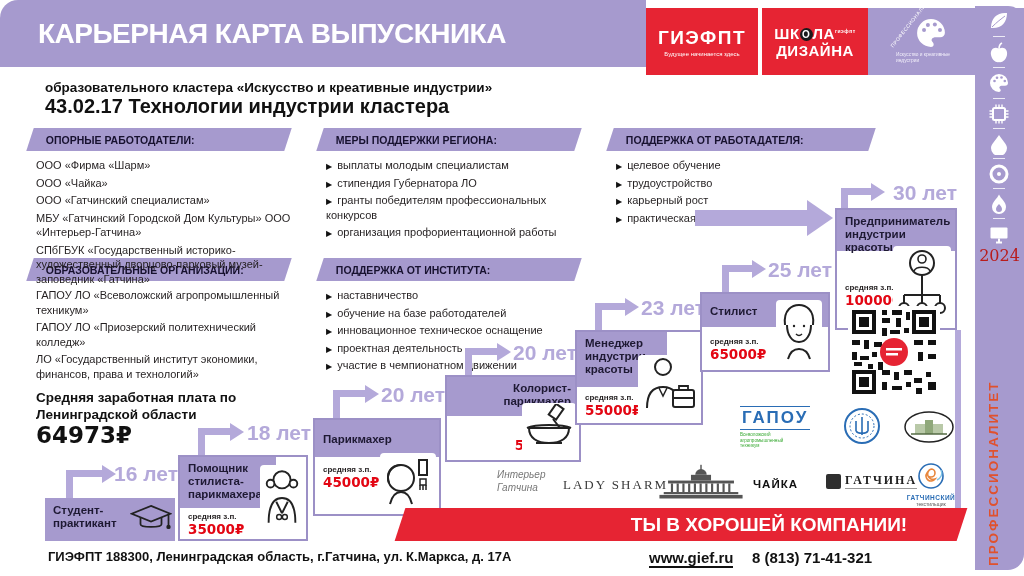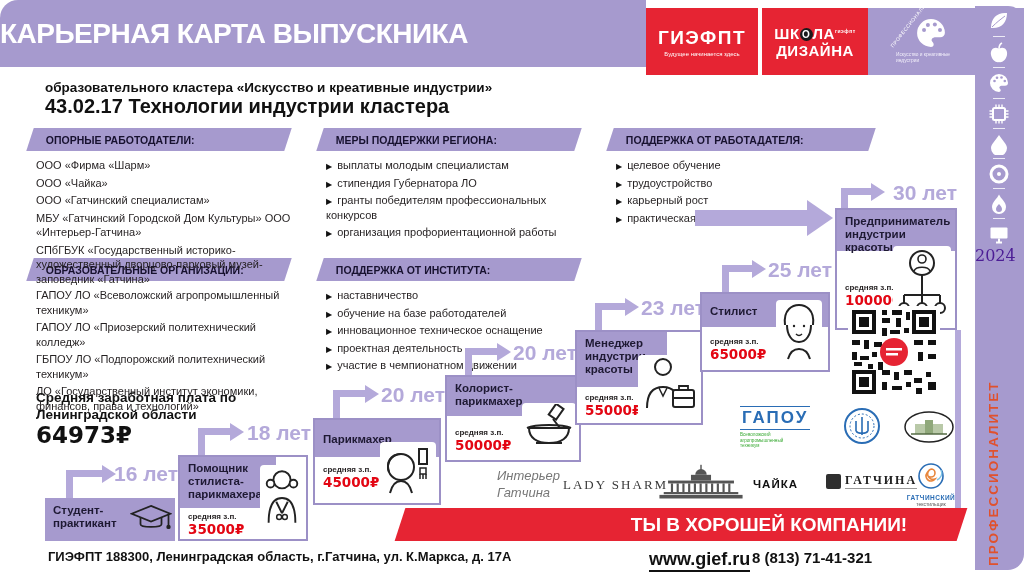--- a/index.html
+++ b/index.html
@@ -2,21 +2,21 @@
 <html><head>
 <meta charset="utf-8">
 <style>
   html,body{margin:0;padding:0;background:#fff;}
   #page{position:relative;width:1024px;height:576px;background:#fff;overflow:hidden;
         font-family:"Liberation Sans",sans-serif;color:#231f20;}
   .abs{position:absolute;}
   
   #hdr-band{left:0;top:8;width:646px;height:67px;background:#a69ace;border-radius:18px 0 0 0;
             display:flex;align-items:center;}
-  #hdr-title{font-size:28px;font-weight:bold;color:#fff;letter-spacing:-.5px;white-space:nowrap;}
+  #hdr-title{font-size:28px;font-weight:bold;color:#fff;letter-spacing:-.5px;white-space:nowrap;margin-left:38px;}
   .redbox{top:8px;height:67px;background:#e62433;color:#fff;display:flex;flex-direction:column;
           align-items:center;justify-content:center;text-align:center;}
   #logo-giefpt{left:646px;width:112px;}
   #logo-giefpt .nm{font-size:19px;font-weight:bold;letter-spacing:1.5px;}
   #logo-giefpt .tg{font-size:6px;margin-top:2px;}
   #logo-school{left:762px;width:106px;}
   #logo-school .l1{font-size:15px;font-weight:bold;letter-spacing:.5px;}
   #logo-school .l1 .o{display:inline-block;width:13px;height:13px;background:#1a1a1a;border-radius:50%;
        color:#fff;font-size:10px;line-height:13px;vertical-align:1px;}
   #logo-school .sm{font-size:5px;vertical-align:6px;}
@@ -51,60 +51,60 @@
   .sl{display:block;font-size:8px;font-weight:bold;color:#231f20;}
   .sv{display:block;font-size:13.5px;font-weight:bold;color:#e30613;font-family:"DejaVu Sans",sans-serif;}
   .sicon{position:absolute;background:#fff;border-radius:4px;padding:1px;}
   .age{position:absolute;font-size:21px;font-weight:bold;color:#b4a9da;white-space:nowrap;}
   .bar{position:absolute;background:#b4a9da;}
   .ahead{position:absolute;width:0;height:0;border-left:14px solid #b4a9da;
          border-top:9px solid transparent;border-bottom:9px solid transparent;}
   #s1-box{left:45px;top:498px;width:130px;height:43px;background:#a69ace;border:none;}
   #s1-box .btit{background:none;padding:6px 8px;}
   #s2-box{left:178px;top:455px;width:130px;height:86px;}
-  #s3-box{left:313px;top:418px;width:128px;height:87px;}
-  #s4-box{left:445px;top:375px;width:136px;height:87px;}
+  #s3-box{left:313px;top:418px;width:128px;height:98px;}
+  #s4-box{left:445px;top:375px;width:136px;height:87px;text-align:right;}
   #s5-box{left:575px;top:330px;width:128px;height:95px;}
   #s6-box{left:700px;top:292px;width:130px;height:80px;}
   #s7-box{left:835px;top:208px;width:122px;height:122px;}
   
   #stair-line{left:955px;top:330px;width:6px;height:178px;background:#b4a9da;}
   #big-arr-bar{left:695px;top:210px;width:112px;height:16px;background:#b4a9da;}
   #big-arr-head{left:807px;top:200px;border-left:26px solid #b4a9da;border-top:18px solid transparent;border-bottom:18px solid transparent;}
   
   #qr{left:848px;top:306px;width:92px;height:92px;}
   
   #vapt{left:740px;top:406px;width:60px;text-align:left;}
   #vapt .ab{font-size:17px;font-weight:bold;color:#2a6db5;letter-spacing:2px;border-top:1px solid #2a6db5;border-bottom:1px solid #2a6db5;display:inline-block;padding:1px 2px;}
   #vapt .cp{font-size:4.6px;color:#3aaa35;line-height:1.25;margin-top:2px;width:58px;}
   #emb2{left:843px;top:407px;}
   #emb3{left:903px;top:410px;}
   
-  #c-int{left:497px;top:468px;font-size:13px;font-style:italic;color:#777;line-height:1.3;}
+  #c-int{left:497px;top:468px;font-size:10px;font-style:italic;color:#777;line-height:1.3;}
   #c-lady{left:563px;top:477px;font-family:"Liberation Serif",serif;font-size:13px;letter-spacing:2px;color:#3a3a3a;}
   #c-palace{left:658px;top:463px;}
   #c-chaika{left:753px;top:478px;font-size:11.5px;font-weight:bold;letter-spacing:1px;color:#111;}
   #c-gat{left:826px;top:473px;display:flex;align-items:center;gap:4px;}
   #c-gat .sq{width:15px;height:15px;background:#2f2f2f;border-radius:2px;}
   #c-gat .tx{font-family:"Liberation Serif",serif;font-size:12px;font-weight:bold;letter-spacing:2px;color:#222;border-bottom:1px solid #999;}
   #c-tex{left:898px;top:462px;width:66px;text-align:center;}
   #c-tex .t1{font-size:6.5px;font-weight:bold;color:#2a6db5;letter-spacing:.5px;}
   #c-tex .t2{font-size:5px;color:#555;}
   
   #banner{left:400px;top:508px;width:562px;height:33px;background:#e62433;transform:skewX(-18deg);
           display:flex;align-items:center;justify-content:flex-end;}
   #banner span{transform:skewX(18deg);color:#fff;font-size:19px;font-weight:bold;padding-right:55px;white-space:nowrap;}
   #f-addr{left:48px;top:549px;font-size:13px;font-weight:bold;color:#111;}
-  #f-site{left:649px;top:549px;font-size:18px;font-weight:bold;color:#111;border-bottom:2px solid #111;cursor:pointer;}
+  #f-site{left:649px;top:549px;font-size:15px;font-weight:bold;color:#111;border-bottom:2px solid #111;cursor:pointer;}
   #f-phone{left:752px;top:549px;font-size:15px;font-weight:bold;color:#111;}
   
   #sidebar{left:975px;top:6px;width:49px;height:564px;background:#a69ace;border-radius:0 16px 16px 0;}
   .sic{position:absolute;left:988px;width:22px;height:22px;}
   .sdiv{position:absolute;left:993px;width:12px;height:1px;background:rgba(255,255,255,.8);}
-  #sb-year{left:975px;top:246px;width:27px;text-align:center;color:#4c1d95;
+  #sb-year{left:975px;top:246px;width:49px;text-align:center;color:#b91c1c;
            font-family:"DejaVu Serif",serif;font-size:16px;}
   #sb-vert{left:986px;top:278px;height:288px;writing-mode:vertical-rl;transform:rotate(180deg);
            font-size:13.5px;font-weight:bold;letter-spacing:2px;color:#e0512d;white-space:nowrap;}
 </style>
 </head>
 <body>
 
 <div id="page">
 
   <div class="abs" id="hdr-band">
@@ -166,21 +166,20 @@
   </div>
   <div class="abs lst" id="lst-empsup">
     <div class="li"><span class="tri">▶</span><span>целевое обучение</span></div>
     <div class="li"><span class="tri">▶</span><span>трудоустройство</span></div>
     <div class="li"><span class="tri">▶</span><span>карьерный рост</span></div>
     <div class="li"><span class="tri">▶</span><span>практическая деятельность</span></div>
   </div>
   <div class="abs lst" id="lst-edu">
     <div class="li">ГАПОУ ЛО «Всеволожский агропромышленный техникум»</div>
     <div class="li">ГАПОУ ЛО «Приозерский политехнический колледж»</div>
-    <div class="li">ГБПОУ ЛО «Подпорожский политехнический техникум»</div>
     <div class="li">ЛО «Государственный институт экономики, финансов, права и технологий»</div>
   </div>
   <div class="abs lst" id="lst-inst">
     <div class="li"><span class="tri">▶</span><span>наставничество</span></div>
     <div class="li"><span class="tri">▶</span><span>обучение на базе работодателей</span></div>
     <div class="li"><span class="tri">▶</span><span>инновационное техническое оснащение</span></div>
     <div class="li"><span class="tri">▶</span><span>проектная деятельность</span></div>
     <div class="li"><span class="tri">▶</span><span>участие в чемпионатном движении</span></div>
   </div>
 

